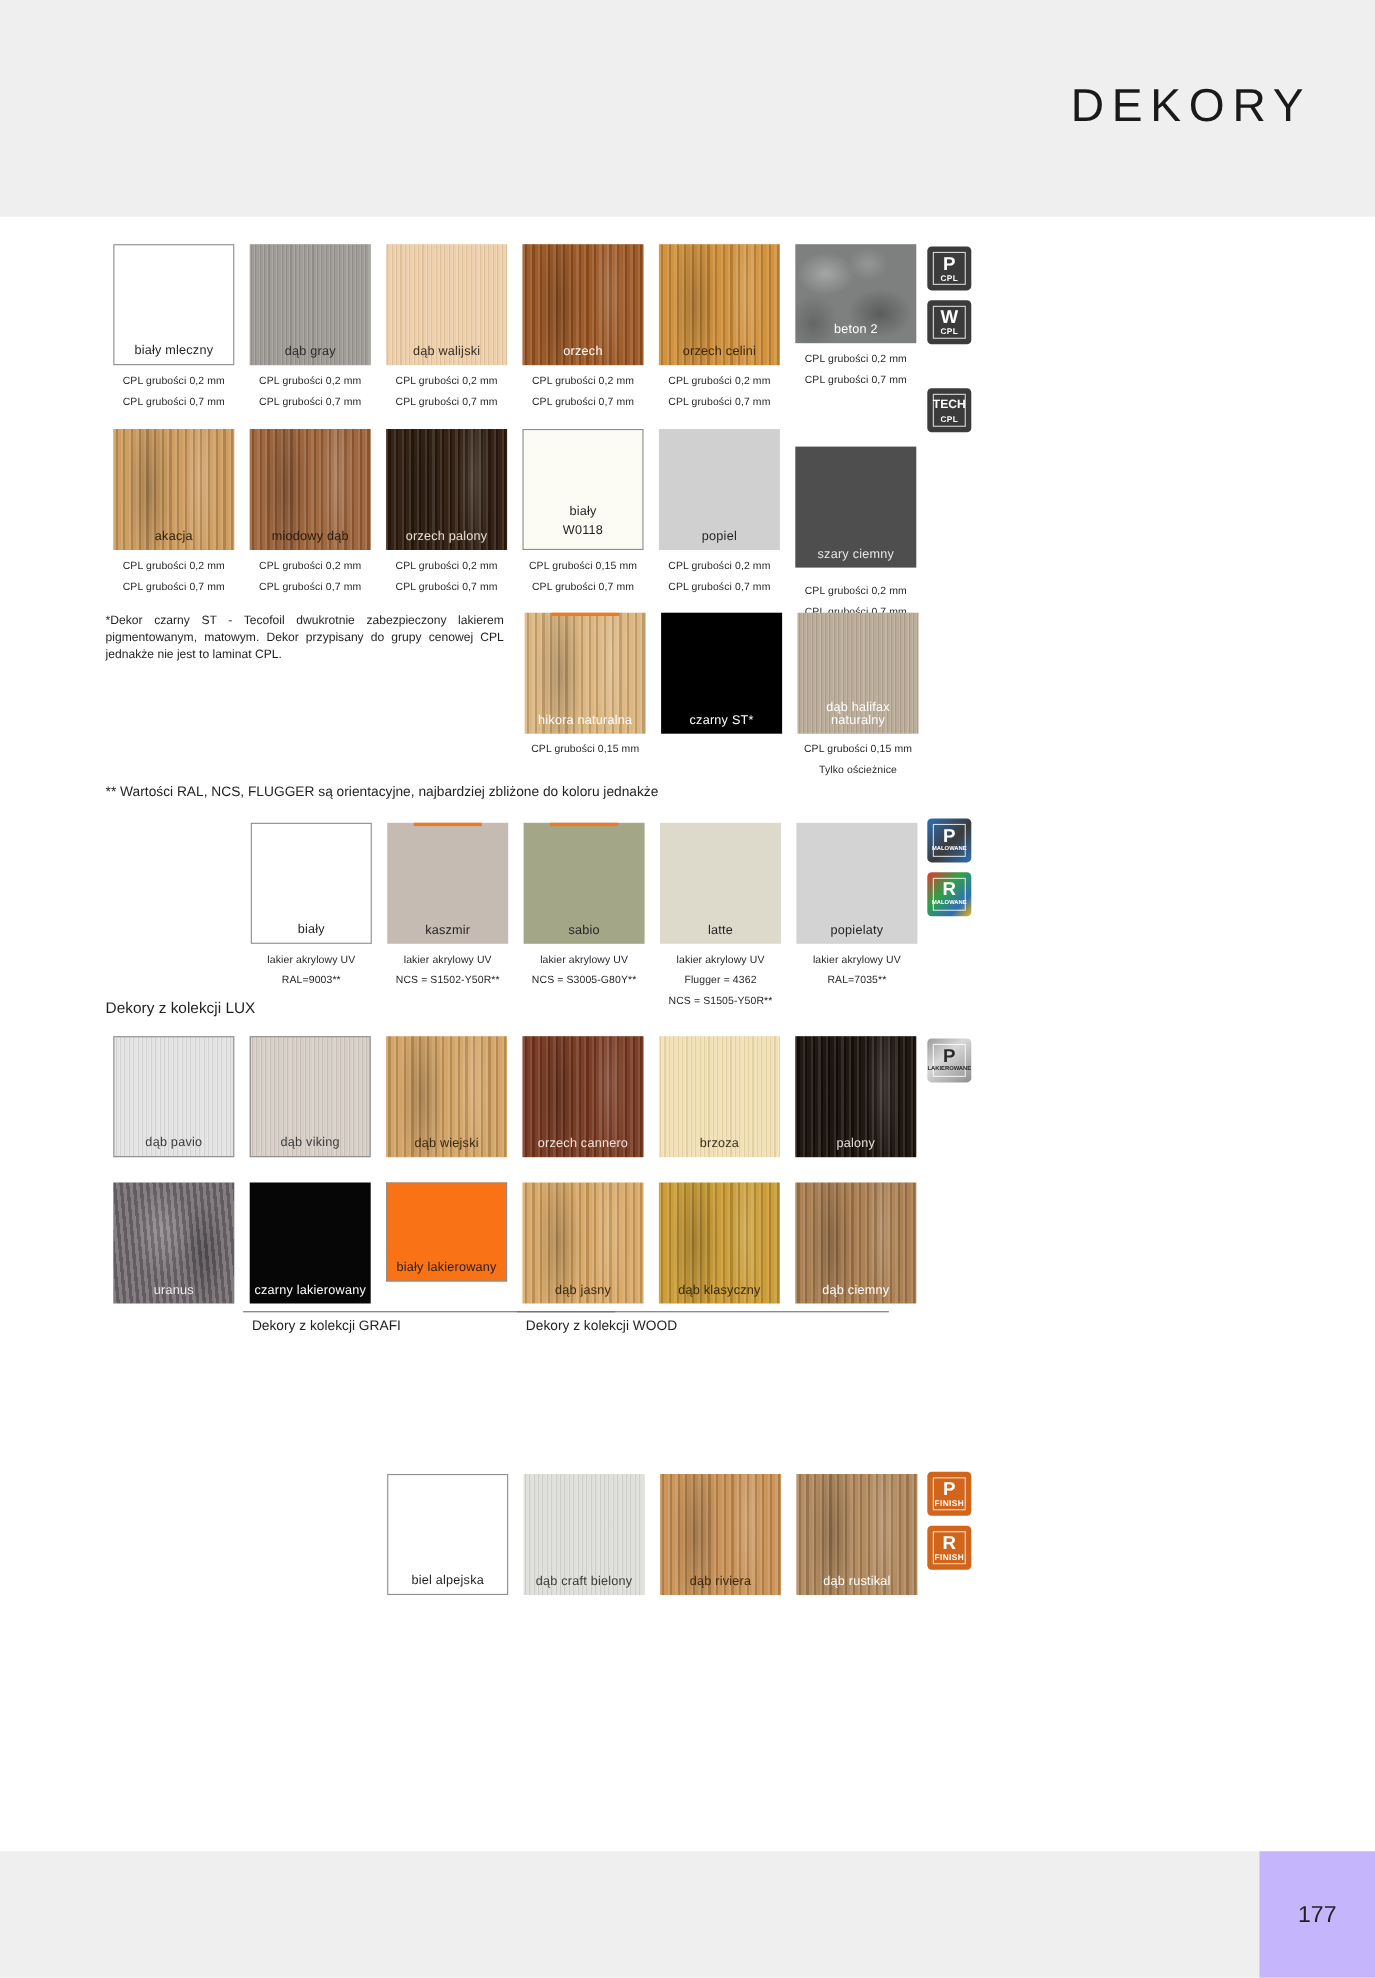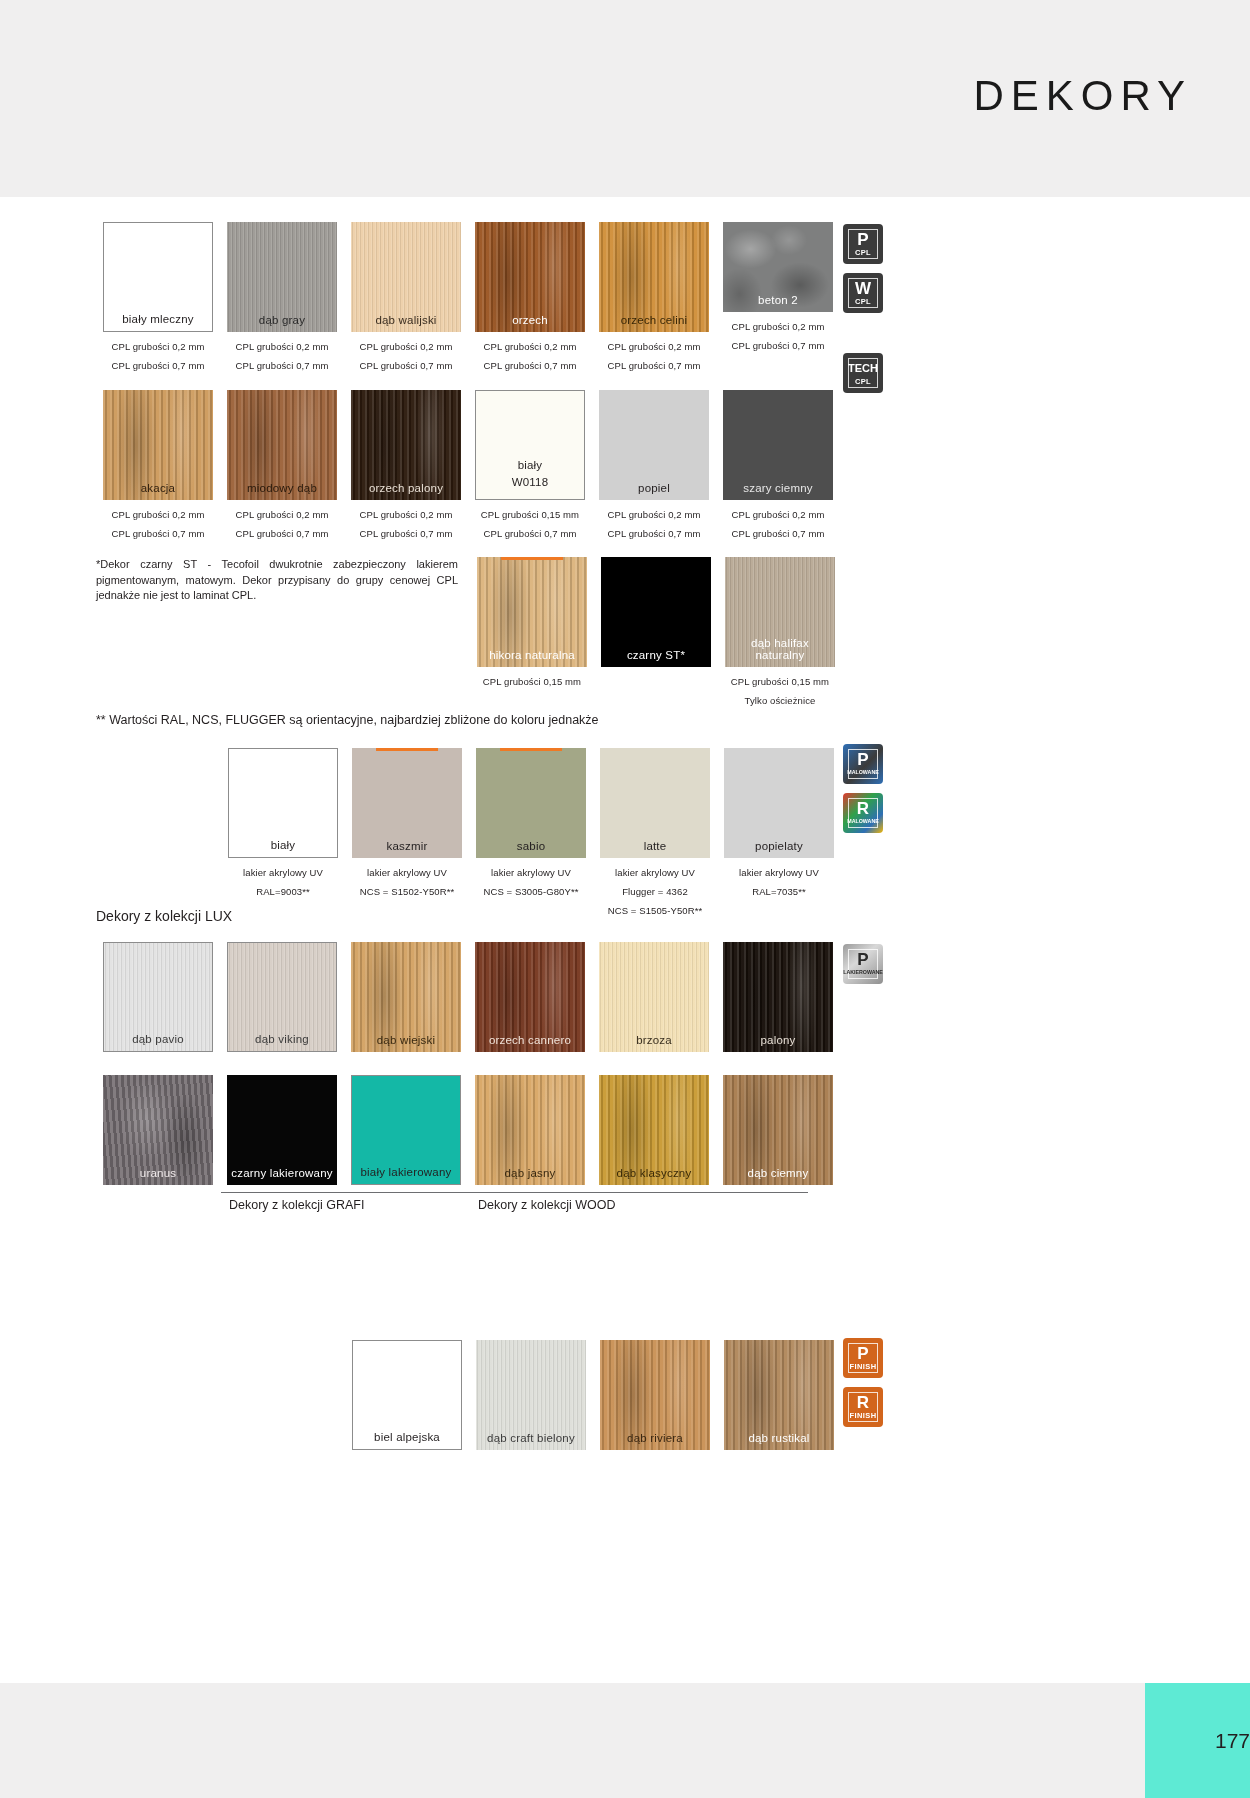--- a/index.html
+++ b/index.html
@@ -68,22 +68,22 @@
   .ico-fin-r{ background:#d2651c; }
   .icon-inner{
     width:30px;height:30px;border:1px solid rgba(255,255,255,.8);
     display:flex;flex-direction:column;align-items:center;justify-content:center;
   }
   
   .footer-band{
     position:absolute;left:0;bottom:0;width:1250px;height:115px;background:#f0efef;
   }
   .footer-tab{
-    position:absolute;right:0;bottom:0;width:105px;height:115px;background:#5eead4;
-    display:flex;align-items:center;justify-content:flex-end;
+    position:absolute;right:0;bottom:0;width:105px;height:115px;background:#c4b5fd;
+    display:flex;align-items:center;justify-content:center;
   }
   .footer-num{ font-size:21px; color:#231f20; }
   .wgrain{ position:absolute; inset:0; }
 </style>
 </head>
 <body>
 
 <div class="header-band"></div>
 <div class="header-title">DEKORY</div>
 
@@ -176,21 +176,21 @@
         <div class="sub s2">CPL grubości 0,7 mm</div>
       </div>
       <div class="cell" style="width: 124px;">
         <div class="swatch" style="width: 110px; height: 110px; background: rgb(208, 208, 208); margin: 0px auto;">
           <div class="lbl" style="color: rgb(35, 31, 32);">popiel</div>
         </div>
         <div class="sub">CPL grubości 0,2 mm</div>
         <div class="sub s2">CPL grubości 0,7 mm</div>
       </div>
       <div class="cell" style="width: 124px;">
-        <div class="swatch" style="width: 110px; height: 110px; background: rgb(78, 78, 78); margin: 0px auto; padding-left: 43px;">
+        <div class="swatch" style="width: 110px; height: 110px; background: rgb(78, 78, 78); margin: 16px auto; padding-left: 43px;">
           <div class="lbl" style="color: rgb(230, 230, 230);">szary ciemny</div>
         </div>
         <div class="sub">CPL grubości 0,2 mm</div>
         <div class="sub s2">CPL grubości 0,7 mm</div>
       </div>
     </div>
   </div>
 
 <div class="section note" id="sec-footnote" style="left:96px; top:557px; width:362px;">*Dekor czarny ST - Tecofoil dwukrotnie zabezpieczony lakierem pigmentowanym, matowym. Dekor przypisany do grupy cenowej CPL jednakże nie jest to laminat CPL.</div>
 
@@ -315,21 +315,21 @@
           <div class="wgrain" style="background: repeating-linear-gradient(85deg, rgba(255, 255, 255, 0.1) 0px, rgba(255, 255, 255, 0.1) 3px, rgba(0, 0, 0, 0.16) 3px, rgba(0, 0, 0, 0.16) 6px), radial-gradient(40px 60px at 40% 40%, rgba(255, 255, 255, 0.2), transparent 70%), radial-gradient(30px 70px at 75% 60%, rgba(0, 0, 0, 0.25), transparent 70%);"></div>
           <div class="lbl" style="color: rgb(239, 233, 234);">uranus</div>
         </div>
       </div>
       <div class="cell" style="width: 124px;">
         <div class="swatch" style="width: 110px; height: 110px; background: rgb(6, 6, 6); margin: 0px auto;">
           <div class="lbl" style="color: rgb(255, 255, 255);">czarny lakierowany</div>
         </div>
       </div>
       <div class="cell" style="width: 124px;">
-        <div class="swatch" style="width: 110px; height: 110px; background: #14b8a6; margin: 0px auto; border: 1px solid rgb(140, 140, 140); text-decoration: underline;">
+        <div class="swatch" style="width: 110px; height: 90px; background: #f97316; margin: 0px auto; border: 1px solid rgb(140, 140, 140); text-decoration: underline;">
           <div class="lbl" style="color: rgb(35, 31, 32);">biały lakierowany</div>
         </div>
       </div>
       <div class="cell" style="width: 124px;">
         <div class="swatch" style="width: 110px; height: 110px; background: rgb(217, 167, 101); margin: 0px auto;">
           <div class="wgrain" style="background: repeating-linear-gradient(90deg, rgba(255, 255, 255, 0.13) 0px, rgba(255, 255, 255, 0.13) 2px, rgba(0, 0, 0, 0.14) 2px, rgba(0, 0, 0, 0.14) 4px, rgba(255, 255, 255, 0.04) 4px, rgba(255, 255, 255, 0.04) 7px), radial-gradient(30px 120px at 30% 50%, rgba(0, 0, 0, 0.2), transparent 70%), radial-gradient(22px 120px at 72% 40%, rgba(255, 255, 255, 0.16), transparent 70%);"></div>
           <div class="lbl" style="color: rgb(58, 42, 18);">dąb jasny</div>
         </div>
       </div>
       <div class="cell" style="width: 124px;">

